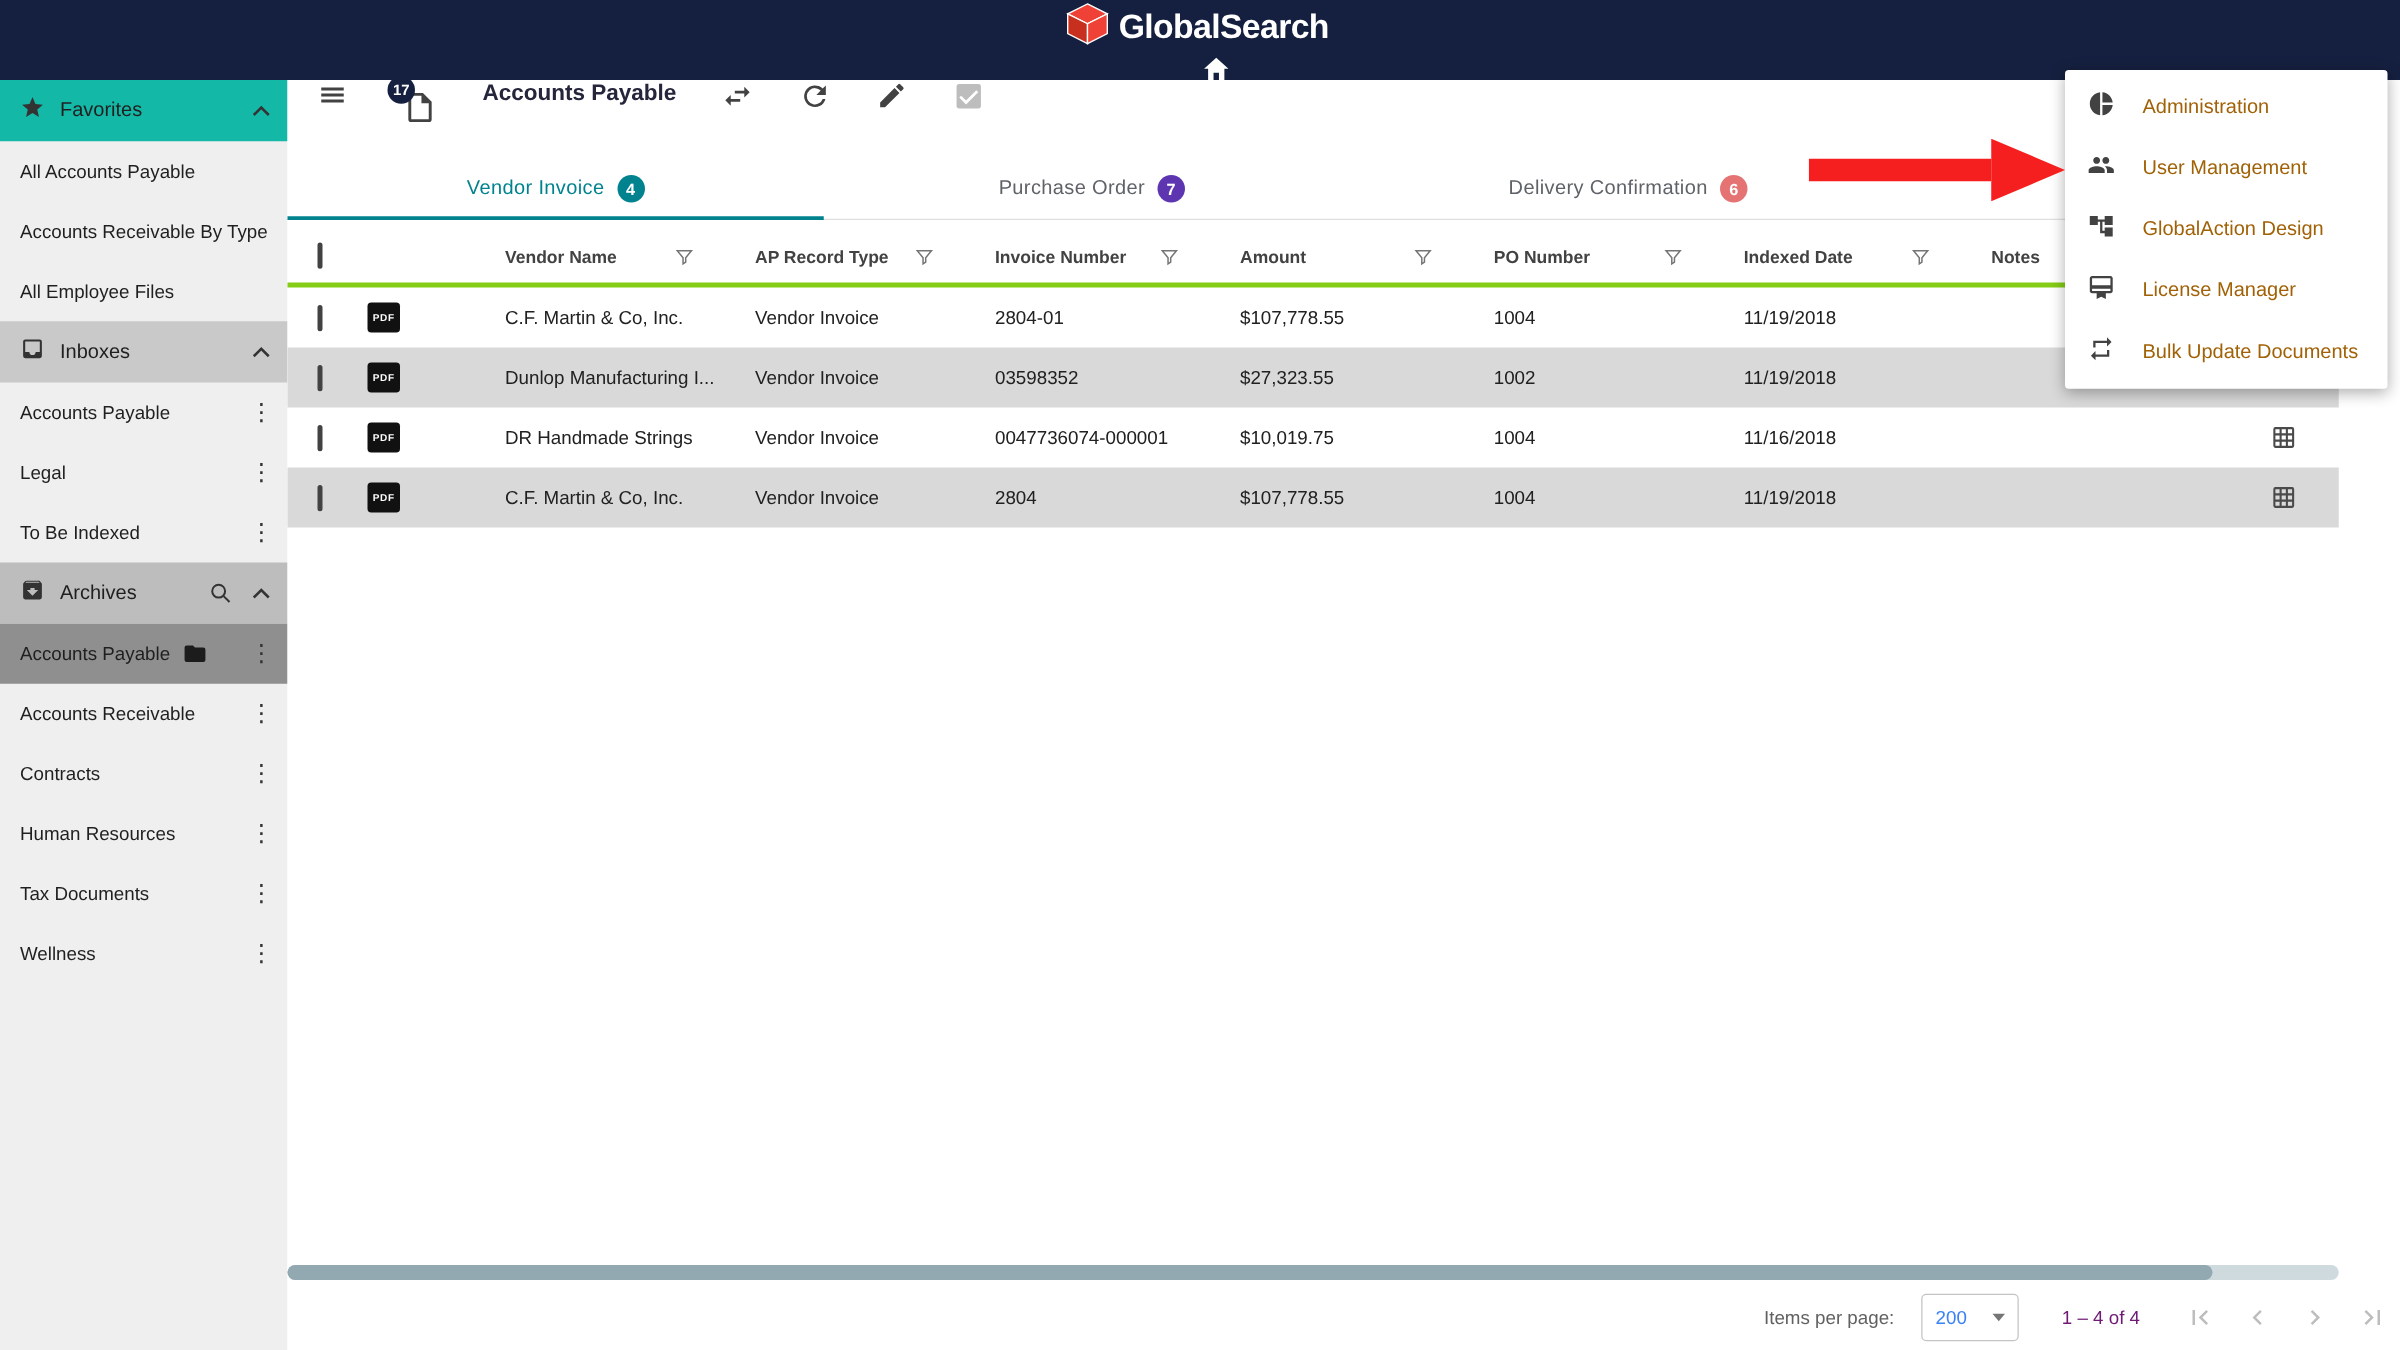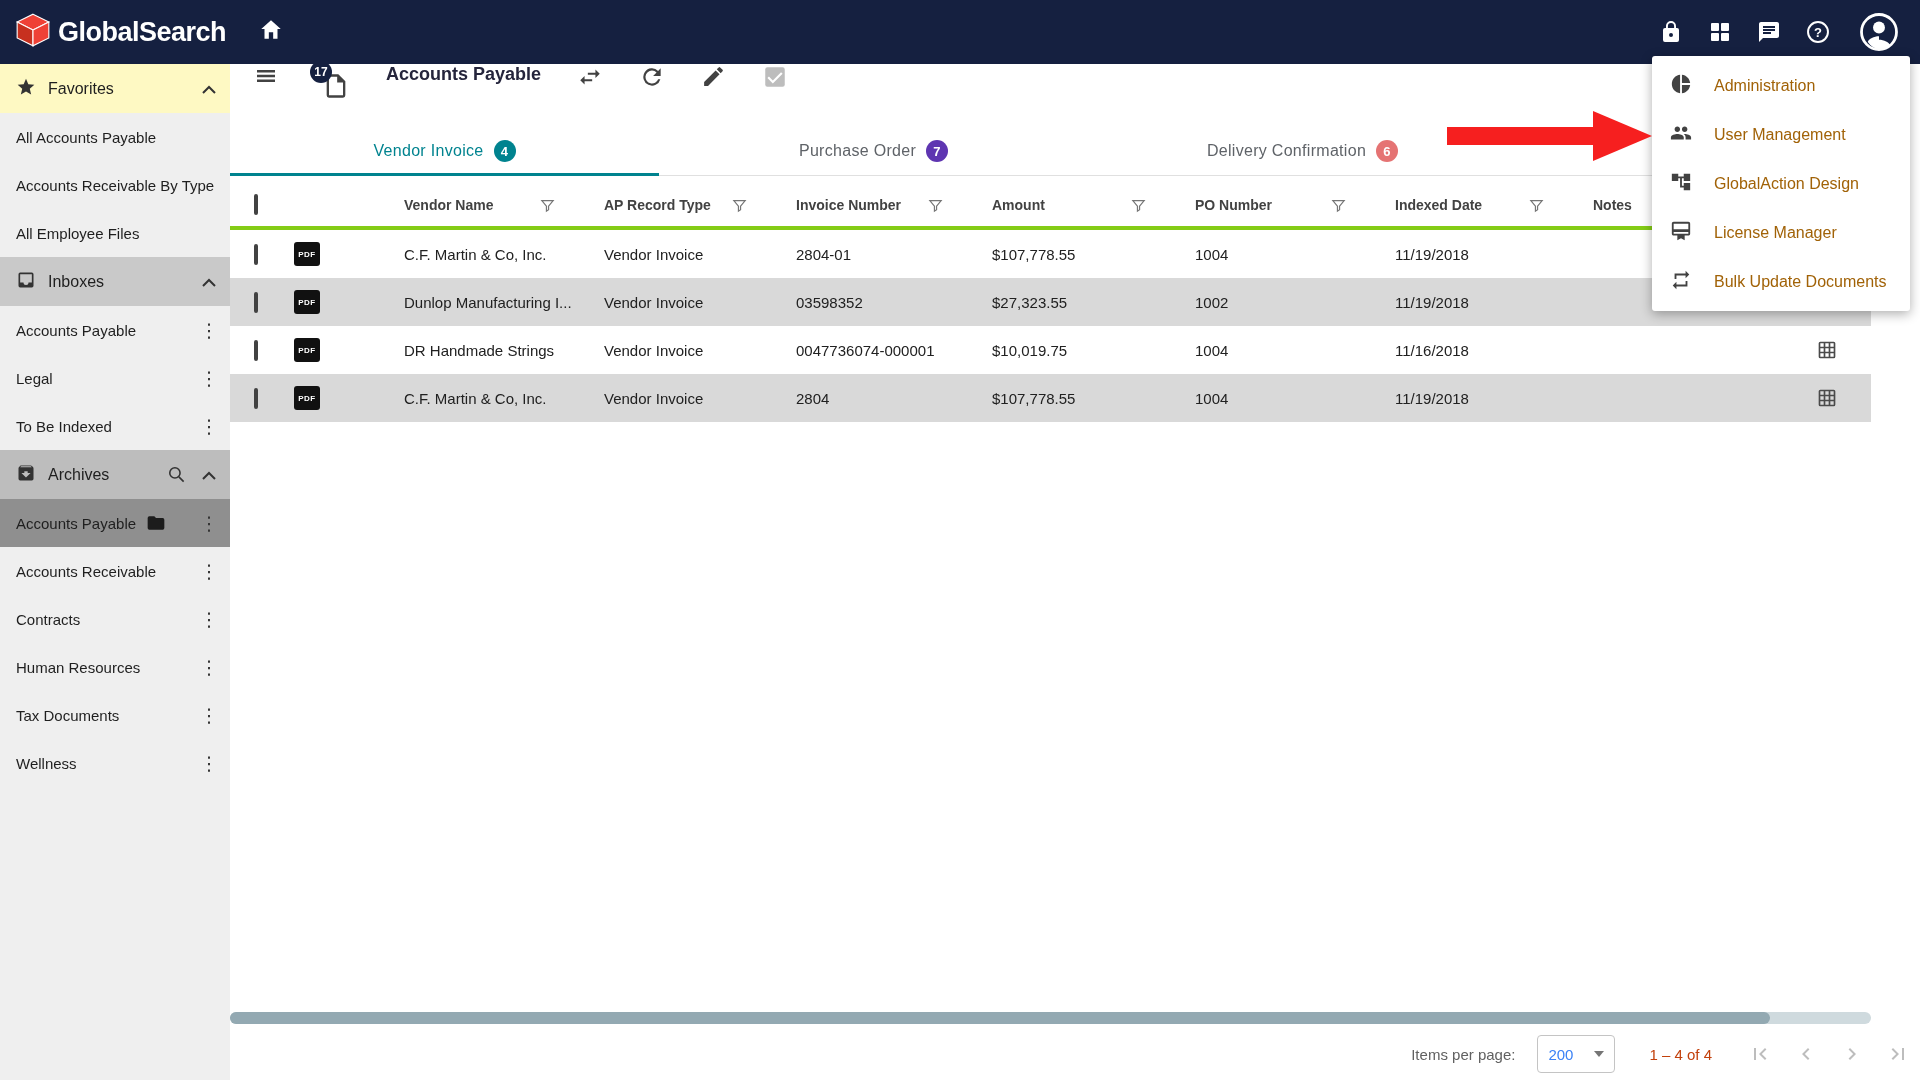--- a/index.html
+++ b/index.html
@@ -1,32 +1,32 @@
 <!DOCTYPE html>
 <html><head>
 <meta charset="utf-8">
 <style>
   * { margin:0; padding:0; box-sizing:border-box; }
   html,body { width:1920px; height:1080px; font-family:"Liberation Sans", sans-serif; background:#fff; overflow:hidden; }
   .app { position:relative; width:1920px; height:1080px; overflow:hidden; }
 
   
-  .topbar { position:absolute; top:0; left:0; width:1920px; height:64px; background:#152040; display:flex; align-items:center; padding:0 20px 0 14px; z-index:40; }
+  .topbar { position:absolute; top:0; left:0; width:1920px; height:64px; background:#152040; display:flex; align-items:center; padding:0 20px 0 14px; z-index:40;flex-direction:column; }
   .brand { display:flex; align-items:center; gap:6px; }
   .brand-text { color:#fff; font-size:27px; font-weight:700; letter-spacing:-0.5px; }
   .home-btn { margin-left:32px; display:flex; align-items:center; cursor:pointer; }
   .topbar-right { margin-left:auto; display:flex; align-items:center; gap:23px; }
   .tb-icon { width:26px; height:26px; display:flex; align-items:center; justify-content:center; cursor:pointer; }
   .avatar { width:42px; height:42px; margin-left:4px; cursor:pointer; }
 
   
   .sidebar { position:absolute; top:64px; left:0; width:230px; bottom:0; background:#efefef; }
   .side-header { height:49px; display:flex; align-items:center; padding:0 14px 0 16px; gap:12px; cursor:pointer; }
   .side-header .hlabel { font-size:16px; color:#1f1f1f; font-weight:500; }
-  .hdr-fav { background:#fef9c3; }
+  .hdr-fav { background:#14b8a6; }
   .hdr-inb { background:#c9c9c9; }
   .hdr-arc { background:#bdbdbd;justify-content:flex-end; }
   .side-item { height:48px; display:flex; align-items:center; padding:0 10px 0 16px; font-size:15px; color:#1f1f1f; cursor:pointer; }
   .side-item .lbl { white-space:nowrap; overflow:hidden; text-overflow:ellipsis; }
   .side-item.selected { background:#8f8f8f; }
   .chev { margin-left:auto; }
   .kebab { margin-left:auto; width:22px; text-align:center; font-size:19px; color:#333; letter-spacing:0; cursor:pointer; line-height:1; }
   .folder-ic { margin-left:10px; display:flex; }
   .search-ic { margin-left:auto; margin-right:4px; display:flex; cursor:pointer; }
   .hdr-arc .chev { margin-left:0; }
@@ -61,21 +61,21 @@
   .cell { white-space:nowrap; overflow:hidden; text-overflow:ellipsis; padding-right:10px; }
   .notes-cell { display:flex; }
   .notes-cell .grid-ic { margin-left:224px; display:flex; cursor:pointer; }
 
   .hscroll { position:absolute; left:0; bottom:56px; width:1641px; height:12px; background:#cfdade; border-radius:6px; }
   .hscroll .thumb { position:absolute; left:0; top:0; height:12px; width:1540px; background:#93a9b2; border-radius:6px; cursor:pointer; }
 
   .footer { position:absolute; left:0; right:0; bottom:0; height:52px; display:flex; align-items:center; justify-content:flex-end; gap:22px; padding-right:8px; font-size:15px; color:#616161; }
   .pagesize { width:78px; height:38px; border:1px solid #c4c4c4; border-radius:4px; display:flex; align-items:center; justify-content:space-between; padding:0 10px; color:#3b82f6; cursor:pointer; }
   .caret-down { width:0; height:0; border-left:5px solid transparent; border-right:5px solid transparent; border-top:6px solid #757575; }
-  .range { margin:0 12px; color:#c2410c; }
+  .range { margin:0 12px; color:#701a75; }
   .pager { display:flex; align-items:center; gap:18px; }
   .pg-btn { width:28px; height:28px; display:flex; align-items:center; justify-content:center; cursor:pointer; }
 
   
   .menu { position:absolute; top:56px; right:10px; width:258px; background:#fff; border-radius:3px; box-shadow:0 3px 12px rgba(0,0,0,0.32); padding:5px 0; z-index:50; }
   .menu-item { height:49px; display:flex; align-items:center; gap:22px; padding:0 18px; font-size:16px; color:#a16207; cursor:pointer; }
 
   
   .annot-arrow { position:absolute; top:111px; left:1447px; z-index:60; pointer-events:none; }
 </style>

